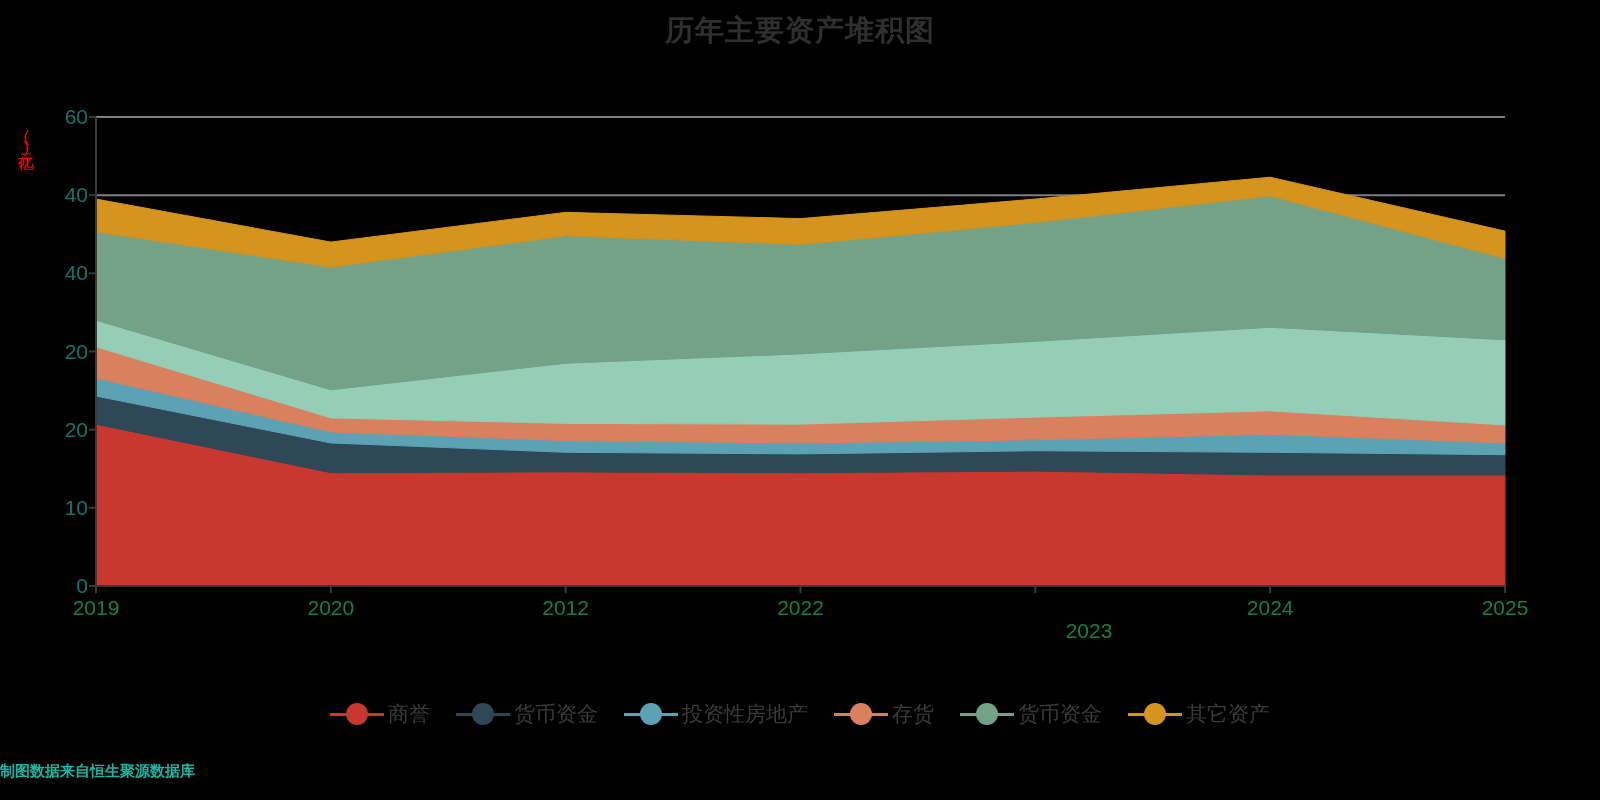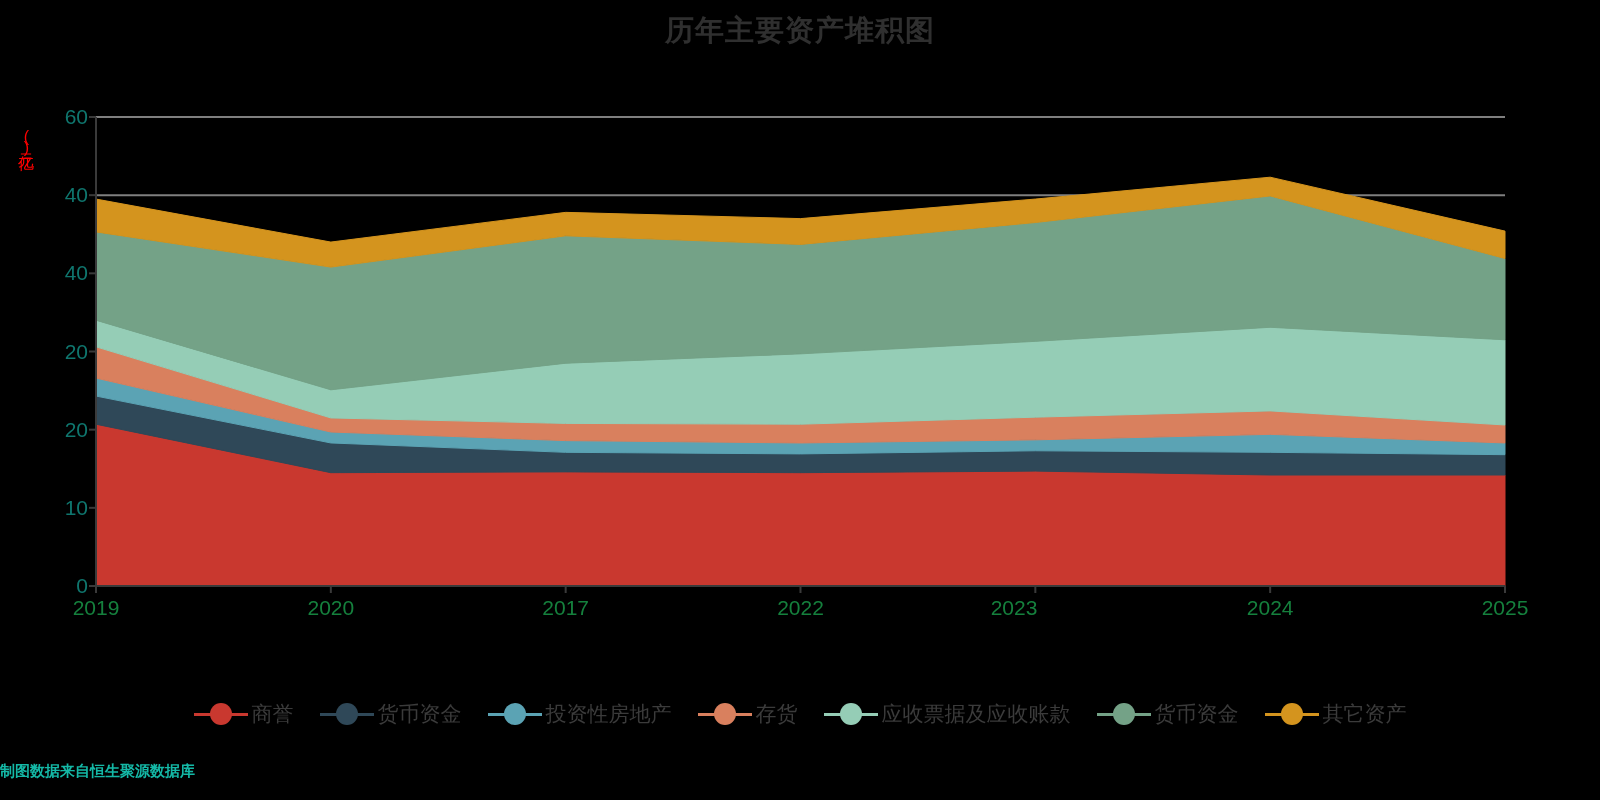--- a/index.html
+++ b/index.html
@@ -148,23 +148,23 @@
     <div class="y-tick-label" style="top: 418.667px;">20</div>
     <div class="y-tick-label" style="top: 340.5px;">20</div>
     <div class="y-tick-label" style="top: 262.333px;">40</div>
     <div class="y-tick-label" style="top: 184.167px;">40</div>
     <div class="y-tick-label" style="top: 106px;">60</div>
   </div>
 
   <div id="x-ticks">
     <div class="x-tick-label" style="left: 96px;">2019</div>
     <div class="x-tick-label" style="left: 330.833px;">2020</div>
-    <div class="x-tick-label" style="left: 565.667px;">2017</div>
+    <div class="x-tick-label" style="left: 565.667px;">2012</div>
     <div class="x-tick-label" style="left: 800.5px;">2022</div>
-    <div class="x-tick-label" style="left: 1014px;">2023</div>
+    <div class="x-tick-label" style="left: 1089px; margin-top: 23px;">2023</div>
     <div class="x-tick-label" style="left: 1270.17px;">2024</div>
     <div class="x-tick-label" style="left: 1505px;">2025</div>
   </div>
 
   <div id="plot-area">
     <svg id="svg-plot" width="1409" height="481" viewBox="0 -4 1409 481" style="top: -4px; overflow: visible;">
         <line x1="0" x2="1409" y1="469" y2="469" stroke="#e8e8e8" stroke-width="2" opacity="0.9"></line>
         <line x1="0" x2="1409" y1="390.83333333333337" y2="390.83333333333337" stroke="#e8e8e8" stroke-width="2" opacity="0.55"></line>
         <line x1="0" x2="1409" y1="312.6666666666667" y2="312.6666666666667" stroke="#e8e8e8" stroke-width="2" opacity="0.55"></line>
         <line x1="0" x2="1409" y1="234.5" y2="234.5" stroke="#e8e8e8" stroke-width="2" opacity="0.55"></line>
@@ -221,27 +221,20 @@
       </div>
       <div class="legend-item">
         <span class="legend-swatch">
           <span class="legend-line" style="background: rgb(217, 128, 94);"></span>
           <span class="legend-dot" style="background: rgb(217, 128, 94);"></span>
         </span>
         <span class="legend-label">存货</span>
       </div>
       <div class="legend-item">
         <span class="legend-swatch">
-          <span class="legend-line" style="background: rgb(149, 205, 182);"></span>
-          <span class="legend-dot" style="background: rgb(149, 205, 182);"></span>
-        </span>
-        <span class="legend-label">应收票据及应收账款</span>
-      </div>
-      <div class="legend-item">
-        <span class="legend-swatch">
           <span class="legend-line" style="background: rgb(116, 162, 135);"></span>
           <span class="legend-dot" style="background: rgb(116, 162, 135);"></span>
         </span>
         <span class="legend-label">货币资金</span>
       </div>
       <div class="legend-item">
         <span class="legend-swatch">
           <span class="legend-line" style="background: rgb(212, 148, 30);"></span>
           <span class="legend-dot" style="background: rgb(212, 148, 30);"></span>
         </span>

